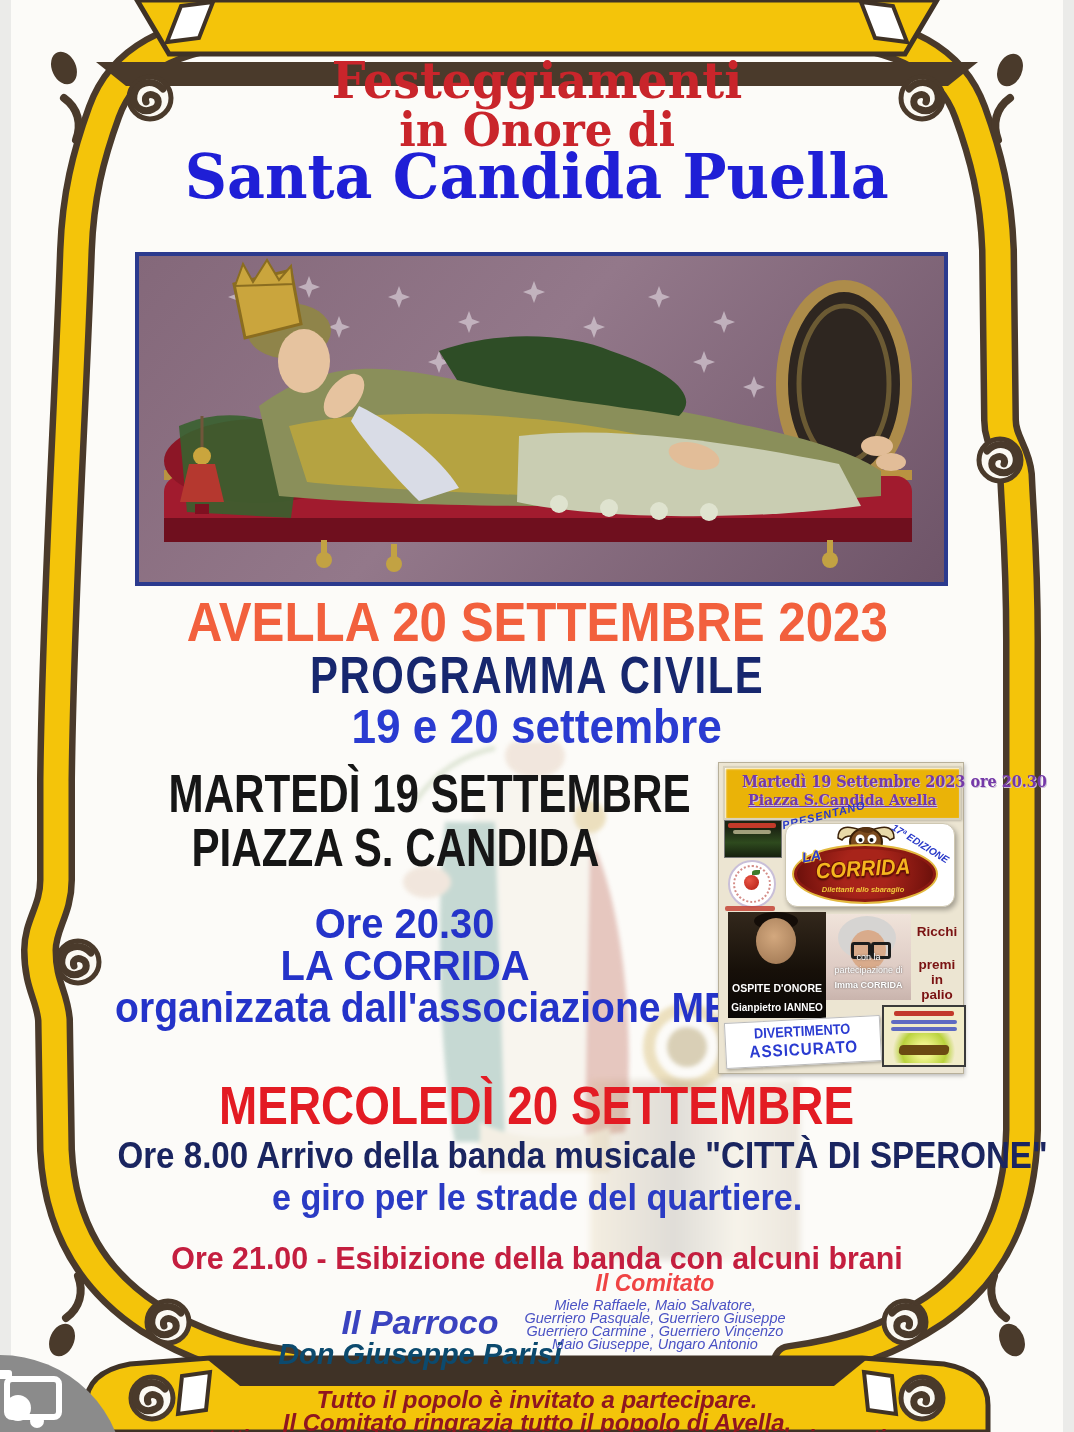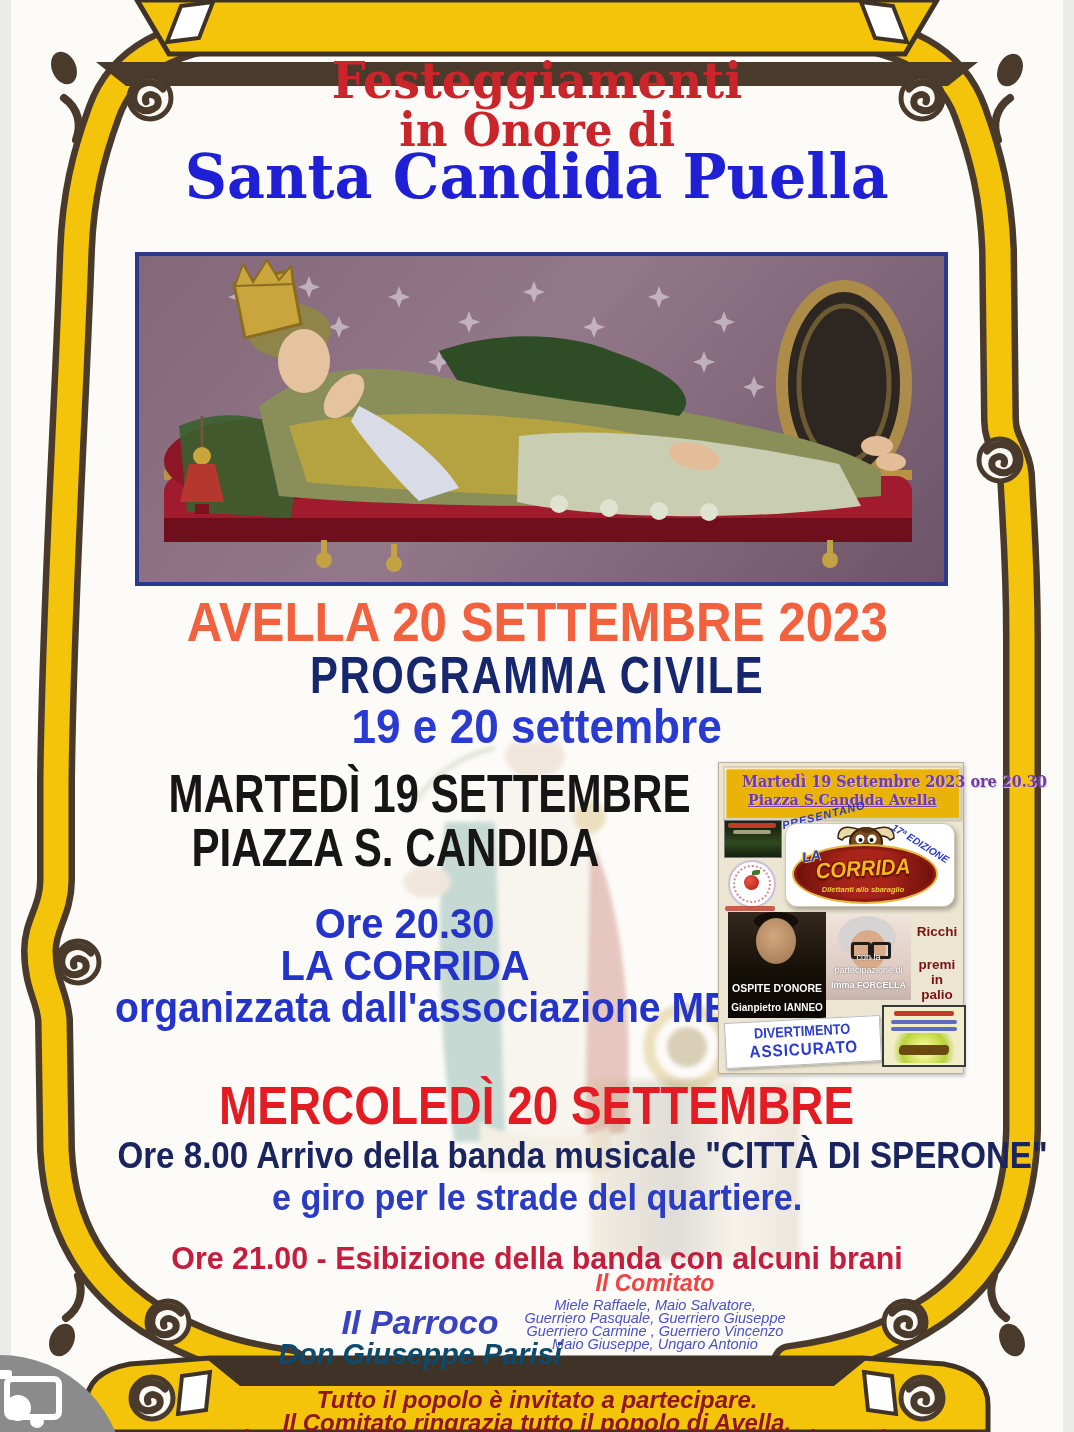--- a/index.html
+++ b/index.html
@@ -312,21 +312,21 @@
       <div class="lbl">OSPITE D'ONORE</div>
       <div class="nm">Gianpietro IANNEO</div>
     </div>
     <div class="fl-ph-r">
       <div class="hair"></div>
       <div class="face"></div>
       <div class="gl"></div>
       <div class="gl2"></div>
       <div class="t" style="top:38px;">con la</div>
       <div class="t" style="top:51px;">partecipazione di</div>
-      <div class="t" style="top:66px;font-weight:bold;">Imma FORCELLA</div>
+      <div class="t" style="top:66px;font-weight:bold;">Imma CORRIDA</div>
     </div>
     <div class="fl-prize" style="top:161px;">Ricchi</div>
     <div class="fl-prize" style="top:194px;">premi in</div>
     <div class="fl-prize" style="top:224px;">palio</div>
     <div class="fl-fun">
       <span class="f1">DIVERTIMENTO</span><br>
       <span class="f2">ASSICURATO</span>
     </div>
     <div class="fl-mini">
       <div class="r"></div>

